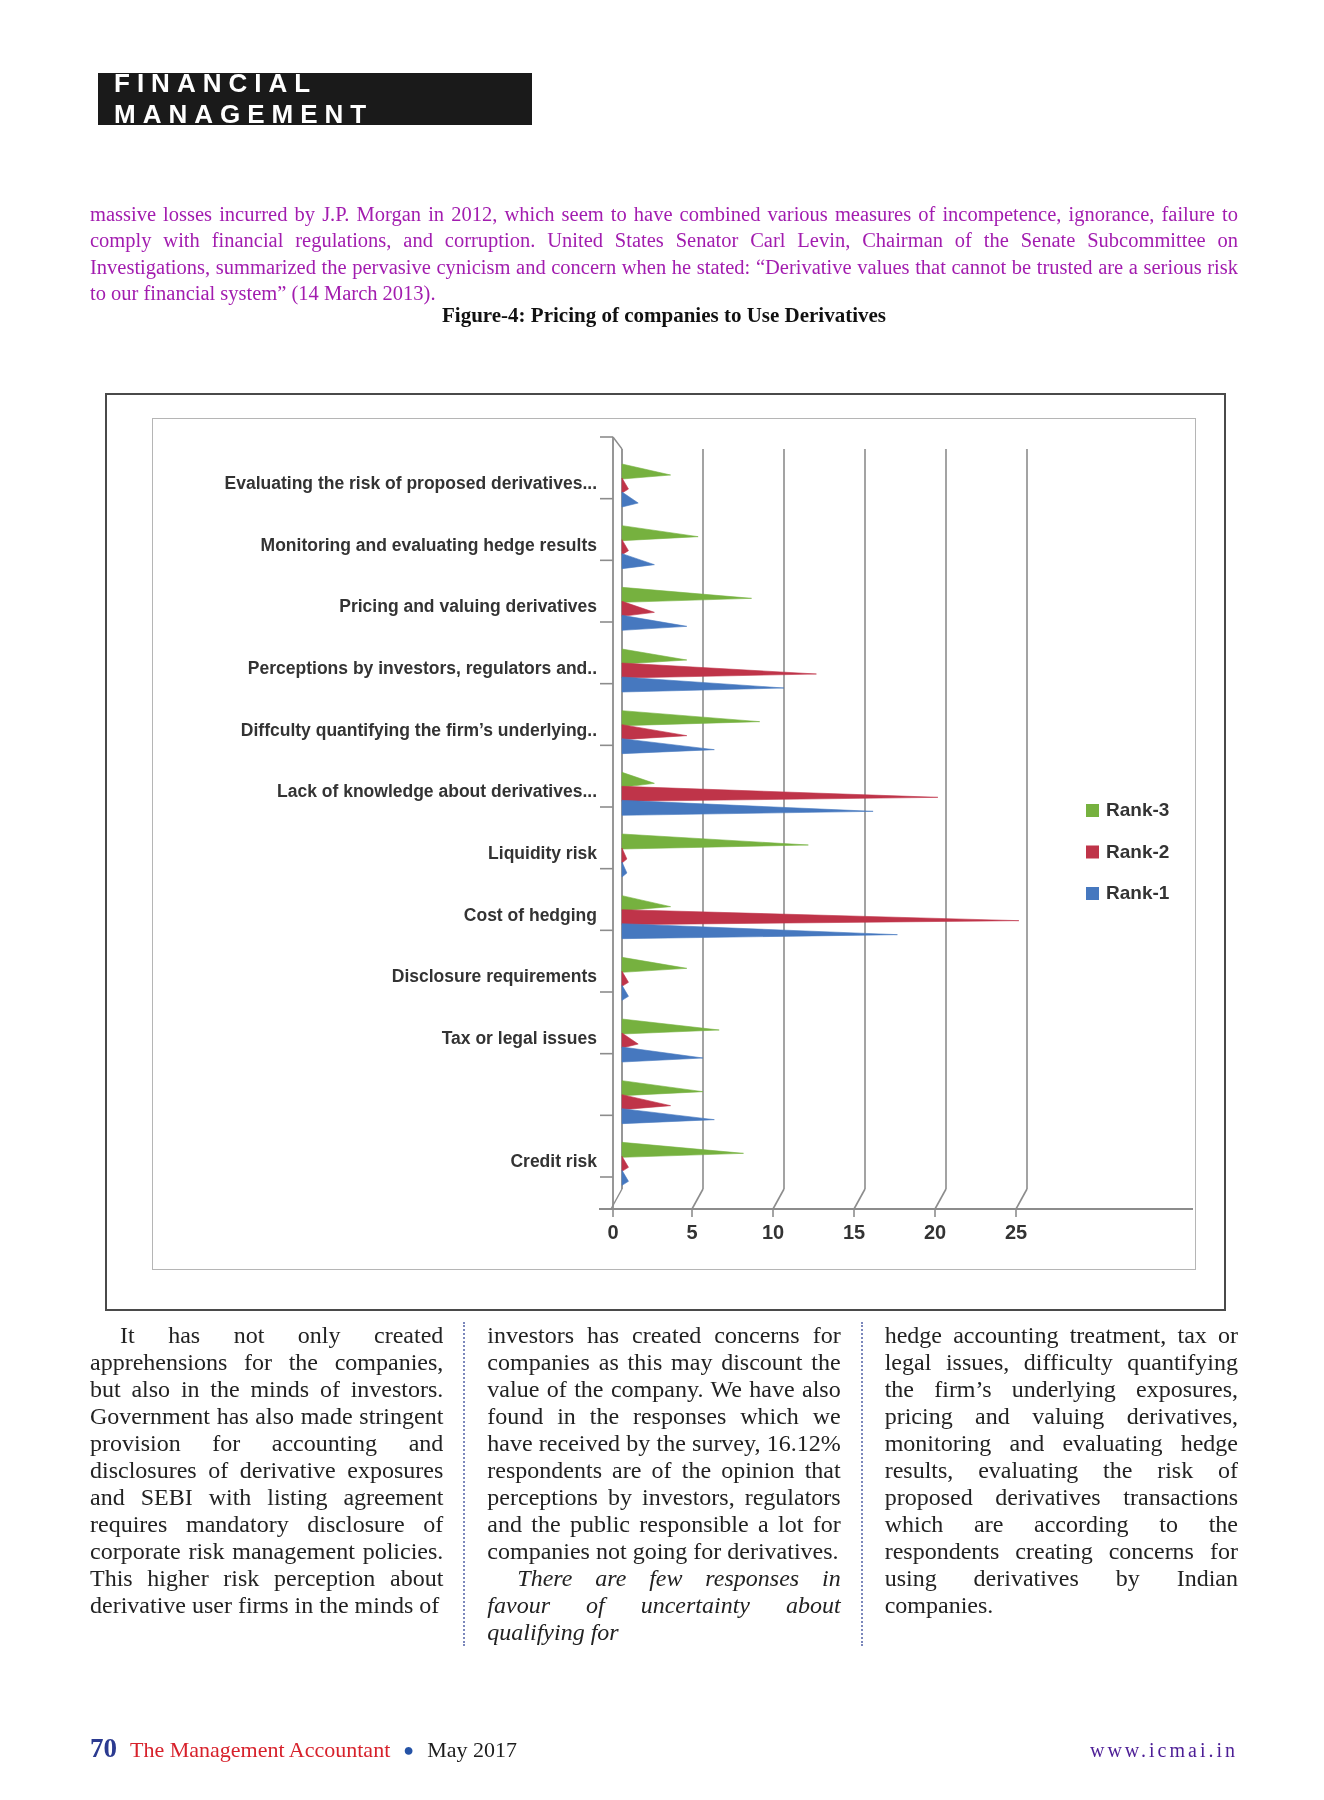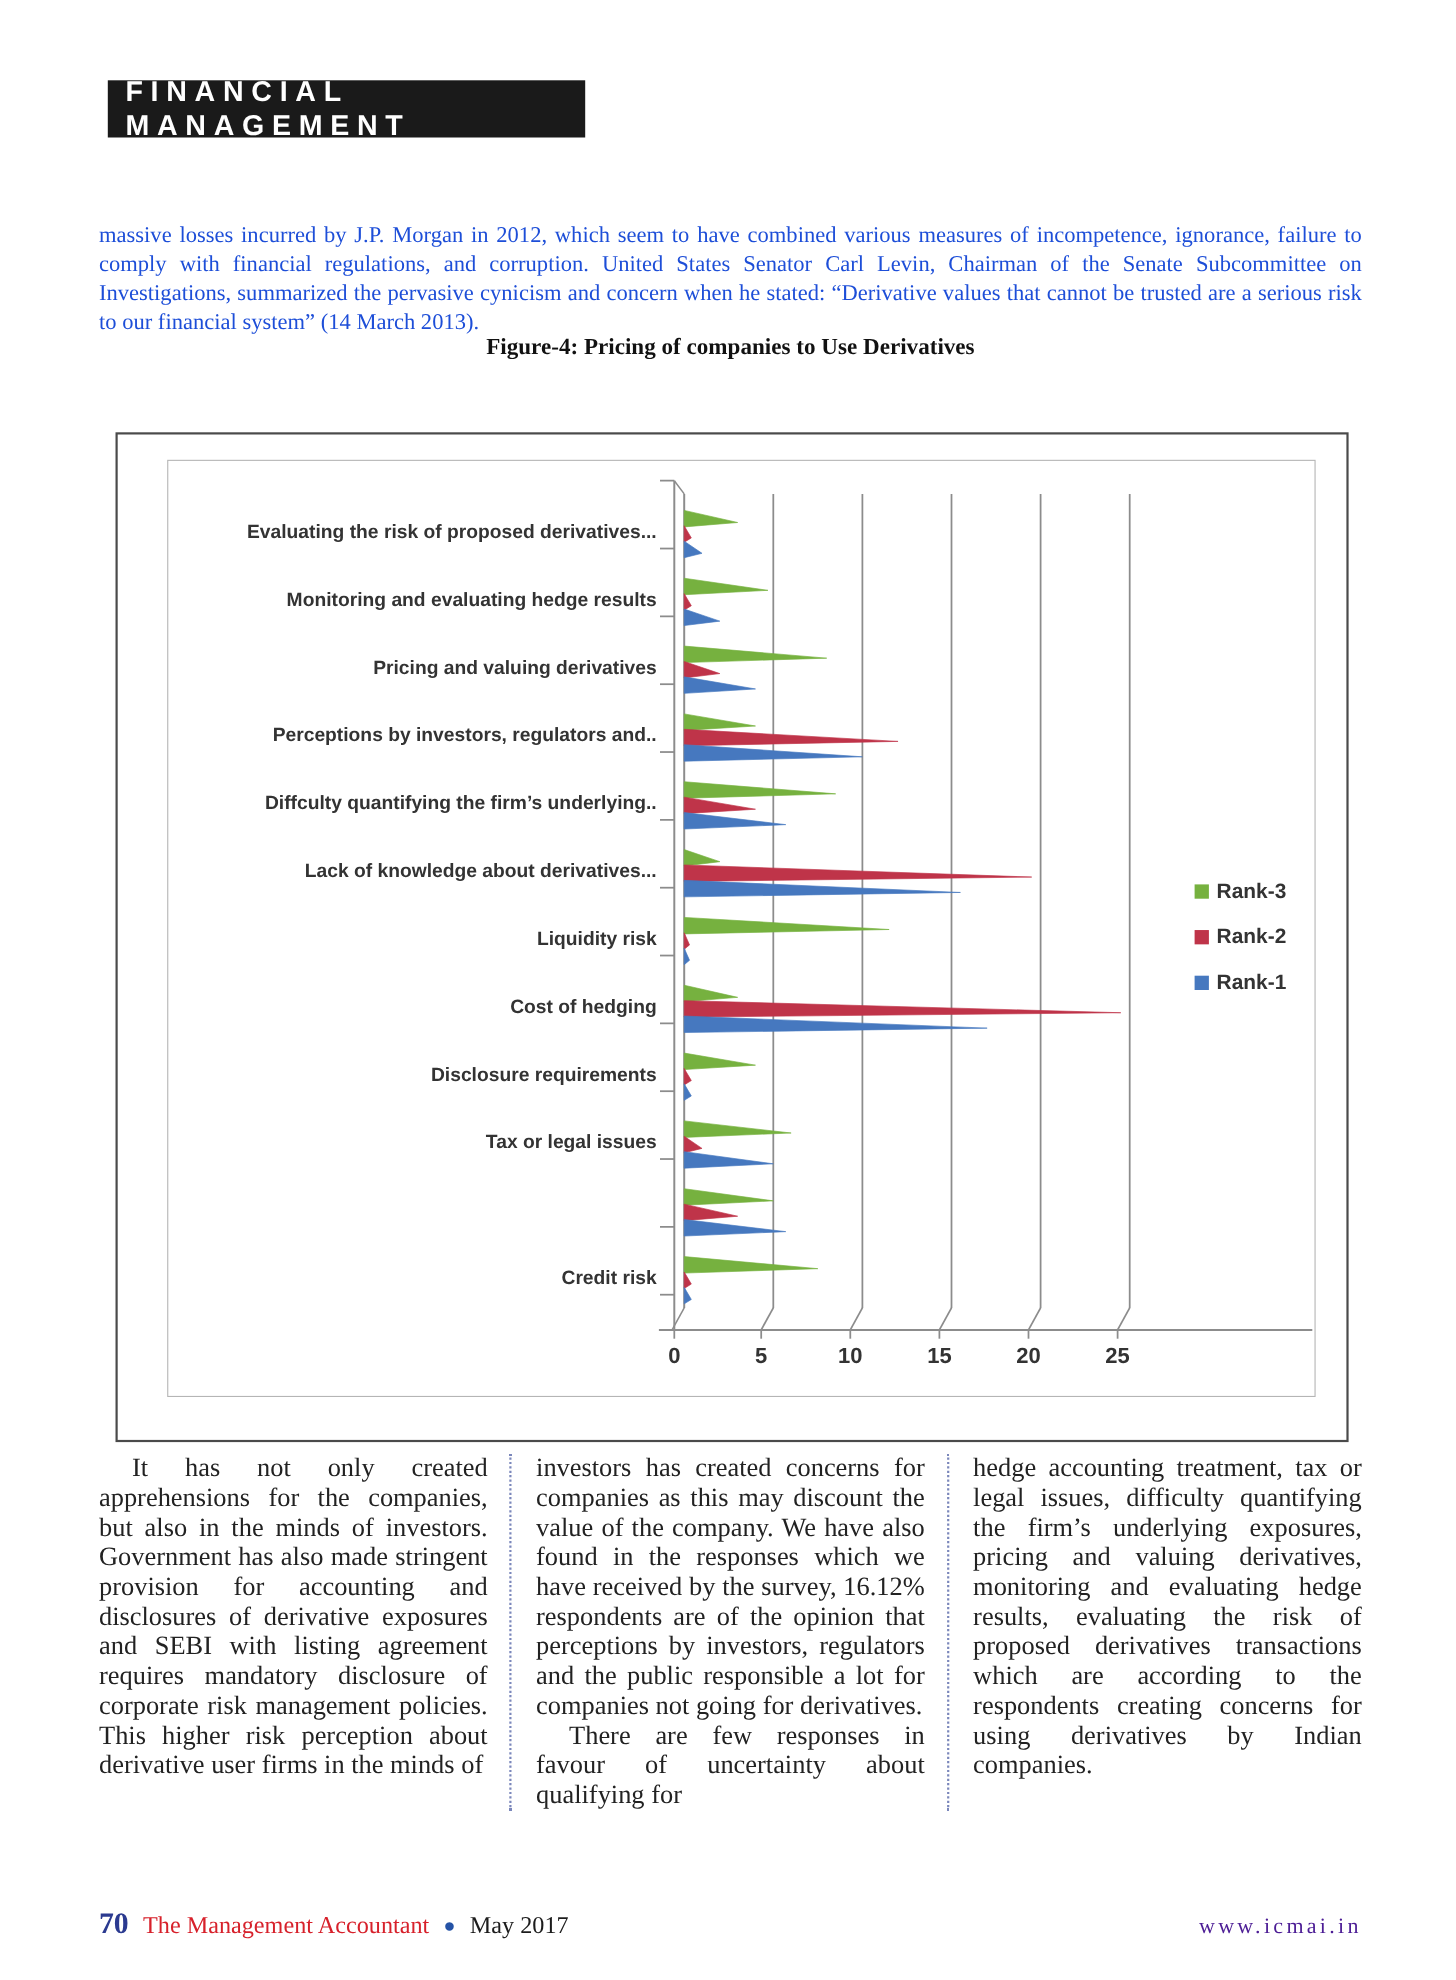--- a/index.html
+++ b/index.html
@@ -3,33 +3,33 @@
 <meta charset="utf-8">
 <style>
   html,body{margin:0;padding:0;background:#ffffff;}
   .page{position:relative;width:1324px;height:1800px;background:#fff;overflow:hidden;
         font-family:"Liberation Serif", serif;color:#1a1a1a;}
   .section-banner{position:absolute;left:98px;top:73px;width:434px;height:52px;background:#1a1a1a;
         display:flex;align-items:center;padding-left:16px;box-sizing:border-box;}
   .section-banner span{font-family:"Liberation Sans",sans-serif;font-weight:bold;font-size:26px;
         letter-spacing:7px;color:#ffffff;}
   .intro{position:absolute;left:90px;top:180px;width:1148px;font-size:20.5px;line-height:26.5px;
-        text-align:justify;color:#1d4ed8;}
+        text-align:justify;color:#a21caf;}
   .fig-title{position:absolute;left:90px;top:303px;width:1148px;text-align:center;
         font-weight:bold;font-size:21px;color:#111;}
   .figure-box{position:absolute;left:105px;top:393px;width:1121px;height:918px;
         border:2px solid #4a4a4a;box-sizing:border-box;background:#fff;}
   .chart-box{position:absolute;left:152px;top:418px;width:1044px;height:852px;
         border:1px solid #b5b5b5;box-sizing:border-box;background:#fff;}
   .chart-box svg{display:block;}
   .columns{position:absolute;left:90px;top:1322px;width:1148px;display:flex;align-items:stretch;}
   .col{flex:1 1 0;font-size:24px;line-height:27px;text-align:justify;color:#222;}
   .col p{margin:0;}
   .col p.indent{text-indent:30px;}
-  .col p + p{margin-top:0;}
+  .col p + p{margin-top:0;font-style:italic;}
   .col-1{padding-right:20px;}
   .col-2{border-left:2px dotted #7b87bb;padding-left:22px;padding-right:20px;}
   .col-3{border-left:2px dotted #7b87bb;padding-left:22px;}
   .footer{position:absolute;left:90px;top:1733px;width:1148px;display:flex;
         align-items:baseline;justify-content:space-between;}
   .footer-left{display:flex;align-items:baseline;gap:13px;}
   .page-num{font-weight:bold;font-size:27px;color:#2b3a90;}
   .mag-name{font-size:22px;color:#d7212b;}
   .footer-dot{font-size:18px;color:#2553a6;position:relative;top:-1px;}
   .issue-date{font-size:22px;color:#1c1c1c;}

